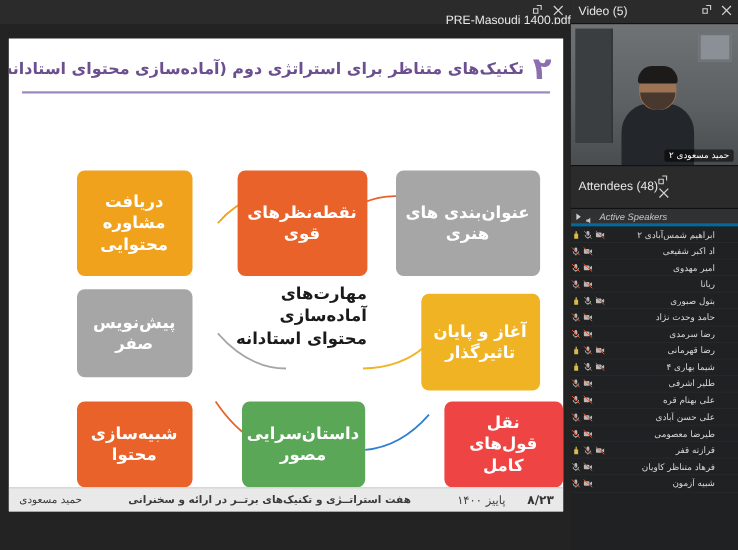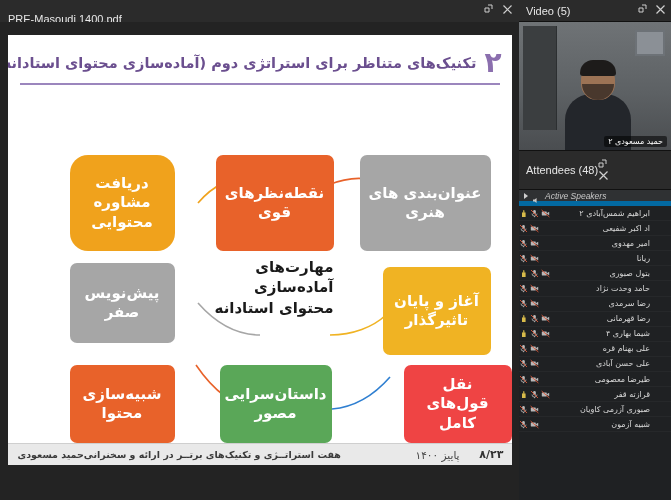--- a/index.html
+++ b/index.html
@@ -20,21 +20,21 @@
   .left {
     position: relative;
     width: 519px; height: 500px;
     background: #232323;
   }
   .doc-titlebar {
     position: absolute; top: 0; left: 0;
     width: 519px; height: 38px;
     background: #2b2b2b;
     border-bottom: 1px solid #111;
-    display: flex; align-items: center;
+    display: flex; align-items: center; justify-content: flex-end;
   }
   .doc-title {
     color: #e8e8e8; font-size: 11px; padding-left: 8px;
     white-space: nowrap;
   }
   .doc-win-btns {
     position: absolute; right: 6px; top: 4px;
     display: flex; gap: 7px; align-items: center;
   }
   .wb {
@@ -134,25 +134,25 @@
     display: flex; align-items: center;
     direction: rtl;
     font-family: "DejaVu Sans", sans-serif;
   }
   .f-page {
     color: #333; font-size: 11px; font-weight: bold;
     padding-right: 8px; min-width: 34px;
   }
   .f-season { color: #444; font-size: 10.5px; padding-right: 18px; }
   .f-center {
-    flex: 1; text-align: left;
+    flex: 1; text-align: center;
     color: #3a3a3a; font-size: 9.5px; font-weight: bold;
   }
   .f-author {
-    color: #3a3a3a; font-size: 9.5px; font-weight: bold;
+    color: #3a3a3a; font-size: 9.5px; font-weight: normal;
     padding-left: 10px;
   }
 
   
   .right {
     width: 152px; height: 500px;
     background: #1b1b1b;
     display: flex; flex-direction: column;
   }
   .video-header {
@@ -242,21 +242,21 @@
   }
   .attendees-header .ah-title {
     color: #e6e6e6; font-size: 11px; padding-left: 7px;
   }
 
   .speakers-bar {
     height: 16px;
     background: #2f3133;
     display: flex; align-items: center; gap: 4px;
     padding-left: 5px;
-    border-bottom: 5px solid #0369a1;
+    border-bottom: 3px solid #0369a1;
   }
   .speakers-bar .sb-text {
     color: #c6c6c6; font-size: 8.5px; font-style: italic;
   }
   .chev {
     width: 0; height: 0;
     border-left: 4px solid #cfcfcf;
     border-top: 3px solid transparent;
     border-bottom: 3px solid transparent;
   }
@@ -327,21 +327,21 @@
             <path d="M320 150 C 345 140 365 142 380 152" stroke="#e8622a"></path>
             <path d="M190 268 C 205 285 225 300 252 300" stroke="#a6a6a6"></path>
             <path d="M322 300 C 345 300 365 292 378 280" stroke="#f0b323"></path>
             <path d="M188 330 C 205 355 225 372 250 374" stroke="#e8622a"></path>
             <path d="M324 374 C 348 372 368 358 382 342" stroke="#2f7fd1"></path>
             <path d="M252 210 C 252 195 252 180 252 168" stroke="#5aa758"></path>
             <path d="M252 338 C 252 348 252 356 252 362" stroke="#5aa758"></path>
           </g>
         </svg>
 
-        <div class="node" style="left:62px; top:120px; width:105px; height:96px; background:#f0a21c;border-radius:18px;">دریافت مشاوره محتوایی</div>
+        <div class="node" style="left:62px; top:120px; width:105px; height:96px; background:#f0a21c;">دریافت مشاوره محتوایی</div>
 
         <div class="node" style="left:208px; top:120px; width:118px; height:96px; background:#e8622a;">نقطه‌نظرهای قوی</div>
 
         <div class="node" style="left:352px; top:120px; width:131px; height:96px; background:#a6a6a6;">عنوان‌بندی های هنری</div>
 
         <div class="node" style="left:62px; top:228px; width:105px; height:80px; background:#a6a6a6;">پیش‌نویس صفر</div>
 
         <div class="node" style="left:375px; top:232px; width:108px; height:88px; background:#f0b323;">آغاز و پایان تاثیرگذار</div>
 
         <div class="node" style="left:62px; top:330px; width:105px; height:78px; background:#e8622a;">شبیه‌سازی محتوا</div>
@@ -617,20 +617,40 @@
             <span>
               <svg class="ico" viewBox="0 0 9 9">
                 <rect x="0.8" y="2.4" width="5" height="4.2" rx=".7" fill="#b8b8b8"></rect>
                 <path d="M6.1 4l2.1-1.3v3.6L6.1 5z" fill="#b8b8b8"></path>
                 <path d="M0.6 1l7.8 7" stroke="#e05a3a" stroke-width=".9"></path>
               </svg>
             </span>
           </span>
         </div>
         <div class="attendee">
+          <span class="att-name">طلیر اشرفی</span>
+          <span class="att-icons">
+            <span>
+              <svg class="ico" viewBox="0 0 9 9">
+                <rect x="3.2" y="1" width="2.6" height="4.2" rx="1.3" fill="#b8b8b8"></rect>
+                <path d="M2 4.6a2.5 2.5 0 0 0 5 0" fill="none" stroke="#b8b8b8" stroke-width=".8"></path>
+                <path d="M4.5 7v1.2" stroke="#b8b8b8" stroke-width=".8"></path>
+                <path d="M1 1l7 7" stroke="#e05a3a" stroke-width=".9"></path>
+              </svg>
+            </span>
+            <span>
+              <svg class="ico" viewBox="0 0 9 9">
+                <rect x="0.8" y="2.4" width="5" height="4.2" rx=".7" fill="#b8b8b8"></rect>
+                <path d="M6.1 4l2.1-1.3v3.6L6.1 5z" fill="#b8b8b8"></path>
+                <path d="M0.6 1l7.8 7" stroke="#e05a3a" stroke-width=".9"></path>
+              </svg>
+            </span>
+          </span>
+        </div>
+        <div class="attendee">
           <span class="att-name">علی بهنام قره</span>
           <span class="att-icons">
             <span>
               <svg class="ico" viewBox="0 0 9 9">
                 <rect x="3.2" y="1" width="2.6" height="4.2" rx="1.3" fill="#b8b8b8"></rect>
                 <path d="M2 4.6a2.5 2.5 0 0 0 5 0" fill="none" stroke="#b8b8b8" stroke-width=".8"></path>
                 <path d="M4.5 7v1.2" stroke="#b8b8b8" stroke-width=".8"></path>
                 <path d="M1 1l7 7" stroke="#e05a3a" stroke-width=".9"></path>
               </svg>
             </span>
@@ -702,21 +722,21 @@
             <span>
               <svg class="ico" viewBox="0 0 9 9">
                 <rect x="0.8" y="2.4" width="5" height="4.2" rx=".7" fill="#b8b8b8"></rect>
                 <path d="M6.1 4l2.1-1.3v3.6L6.1 5z" fill="#b8b8b8"></path>
                 <path d="M0.6 1l7.8 7" stroke="#e05a3a" stroke-width=".9"></path>
               </svg>
             </span>
           </span>
         </div>
         <div class="attendee">
-          <span class="att-name">صبوری آزرمی کاویان</span>
+          <span class="att-name">فرهاد متناظر کاویان</span>
           <span class="att-icons">
             <span>
               <svg class="ico" viewBox="0 0 9 9">
                 <rect x="3.2" y="1" width="2.6" height="4.2" rx="1.3" fill="#b8b8b8"></rect>
                 <path d="M2 4.6a2.5 2.5 0 0 0 5 0" fill="none" stroke="#b8b8b8" stroke-width=".8"></path>
                 <path d="M4.5 7v1.2" stroke="#b8b8b8" stroke-width=".8"></path>
                 <path d="M1 1l7 7" stroke="#e05a3a" stroke-width=".9"></path>
               </svg>
             </span>
             <span>

